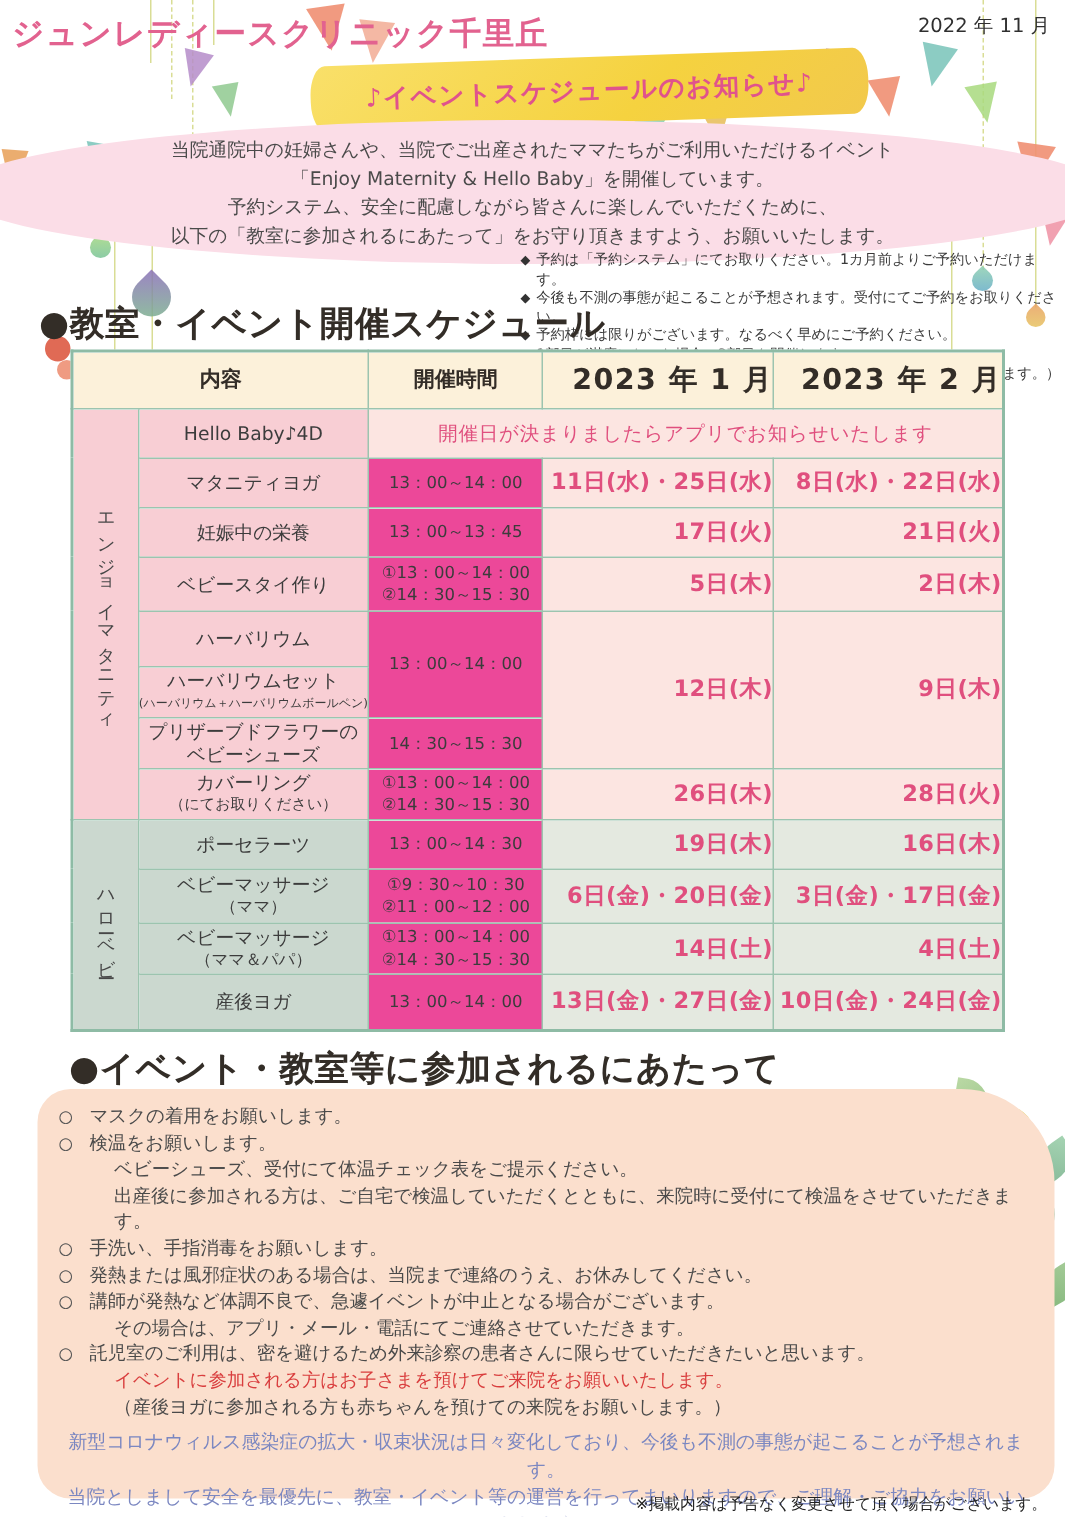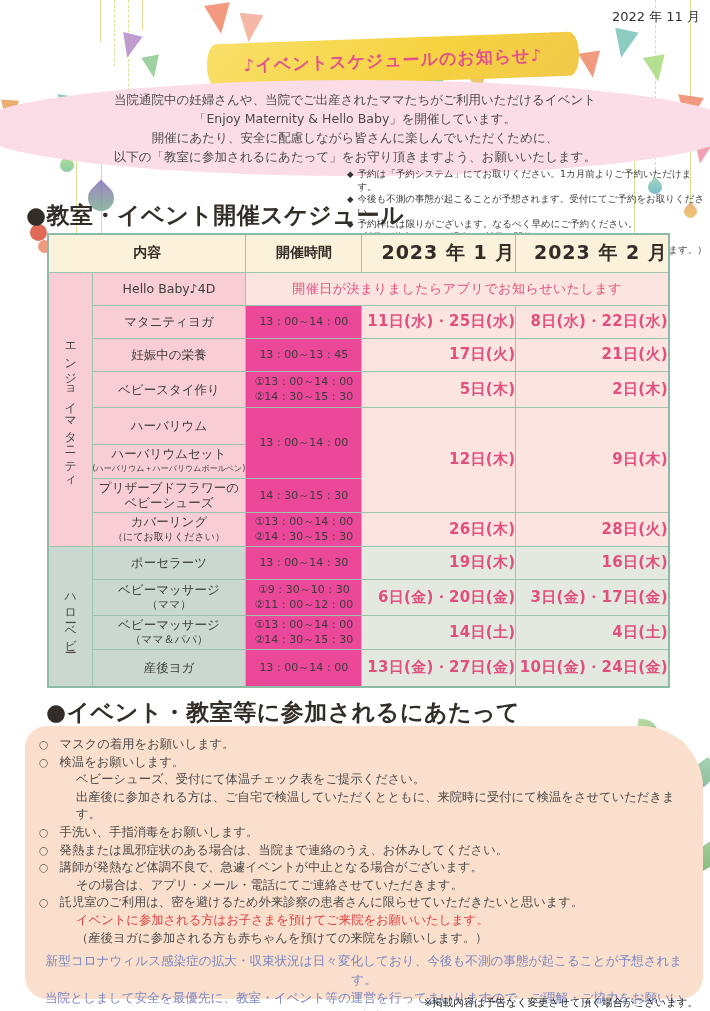--- a/index.html
+++ b/index.html
@@ -132,29 +132,30 @@
     <i class="leaf" style="left:666px;top:738px;width:24px;height:30px;background:linear-gradient(135deg,#e8d36b,#d9b84f)"></i>
     <i class="leaf" style="left:622px;top:772px;width:22px;height:28px;background:linear-gradient(135deg,#f0b4c0,#e08ca0);transform:rotate(-10deg)"></i>
     <i class="leaf" style="left:652px;top:788px;width:22px;height:28px;background:linear-gradient(135deg,#cfe09a,#a9c76a);transform:rotate(20deg)"></i>
     <i class="leaf" style="left:682px;top:798px;width:22px;height:28px;background:linear-gradient(135deg,#a8d0b8,#7fb598);transform:rotate(40deg)"></i>
     <i class="leaf" style="left:692px;top:760px;width:22px;height:28px;background:linear-gradient(135deg,#8fc9a0,#6aa87f);transform:rotate(55deg)"></i>
     <i class="leaf" style="left:638px;top:826px;width:22px;height:28px;background:linear-gradient(135deg,#e0b7c8,#c98aa8);transform:rotate(15deg)"></i>
     <i class="leaf" style="left:668px;top:834px;width:24px;height:30px;background:linear-gradient(135deg,#9cc98f,#74a868);transform:rotate(35deg)"></i>
     <i class="leaf" style="left:696px;top:842px;width:22px;height:28px;background:linear-gradient(135deg,#8fbf7f,#6aa85f);transform:rotate(60deg)"></i>
   </div>
 
+  <div class="clinic-title">ジュンレディースクリニック千里丘</div>
   <div class="issue-date">2022 年 11 月</div>
   <div class="banner">
     <span>♪イベントスケジュールのお知らせ♪</span>
   </div>
 
   <div class="intro">
     <div>当院通院中の妊婦さんや、当院でご出産されたママたちがご利用いただけるイベント</div>
     <div>「Enjoy Maternity &amp; Hello Baby」を開催しています。</div>
-    <div>開催にあたり、安全に配慮しながら皆さんに楽しんでいただくために、</div>
+    <div>予約システム、安全に配慮しながら皆さんに楽しんでいただくために、</div>
     <div>以下の「教室に参加されるにあたって」をお守り頂きますよう、お願いいたします。</div>
   </div>
 
   <div class="notes">
     <div class="note-line">
         <span class="dm">◆</span>
         <span>予約は「予約システム」にてお取りください。1カ月前よりご予約いただけます。</span>
       </div>
     <div class="note-line">
         <span class="dm">◆</span>

